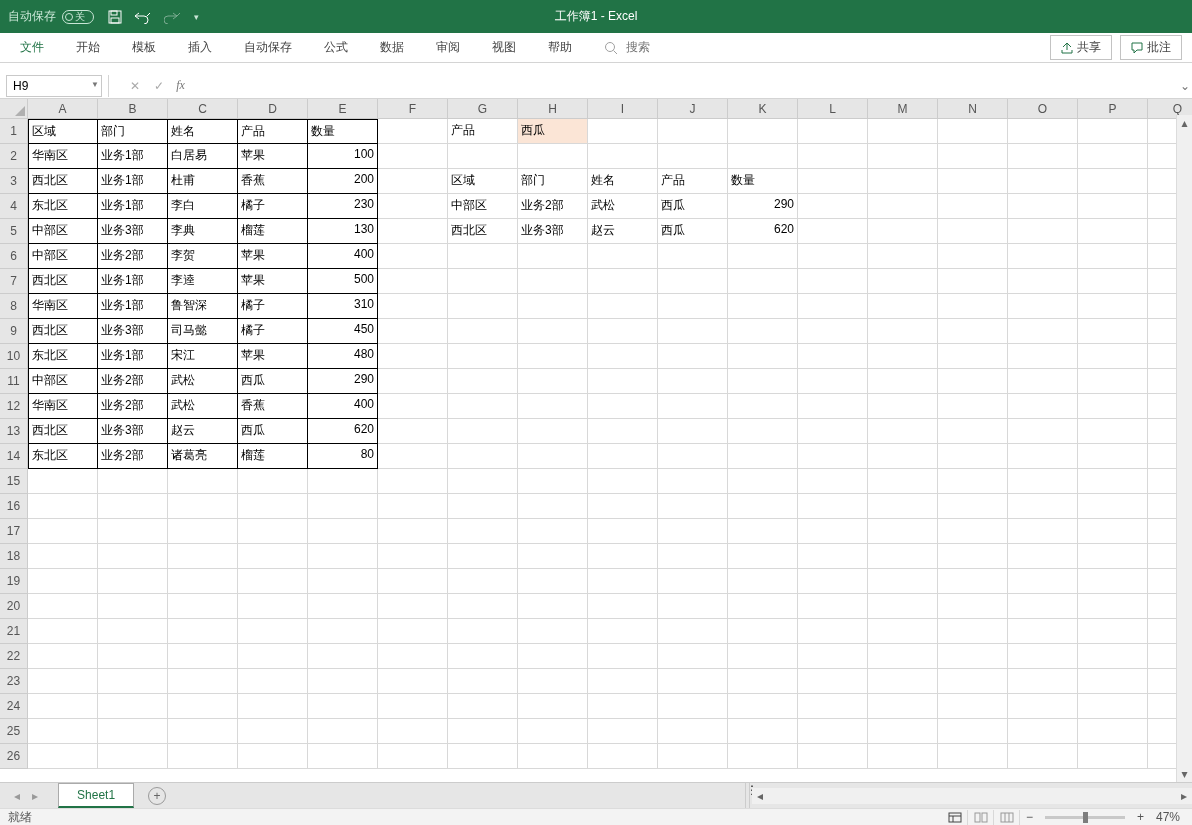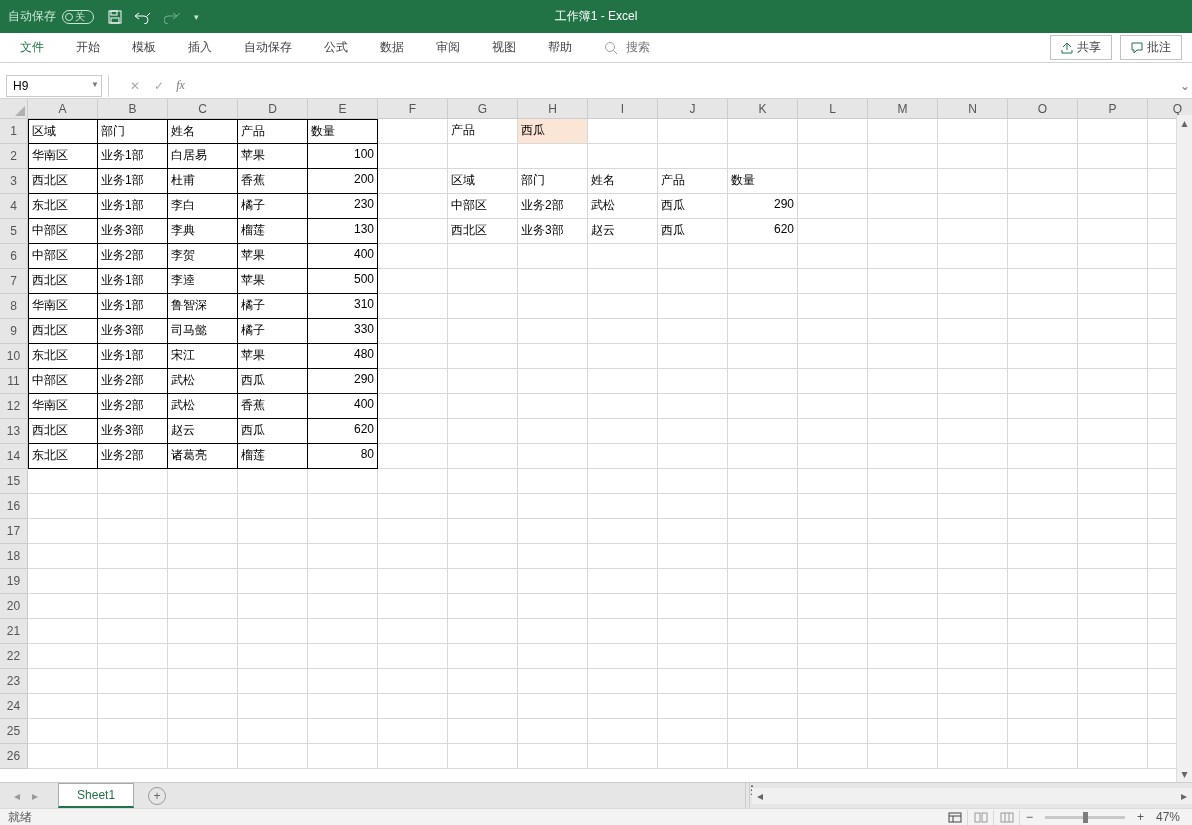--- a/index.html
+++ b/index.html
@@ -357,21 +357,21 @@
         <div class="cell" style="width: 70px;"></div>
         <div class="cell" style="width: 70px;"></div>
         <div class="cell" style="width: 70px;"></div>
         <div class="cell" style="width: 60px;"></div>
       </div>
       <div class="row">
         <div class="cell bb br bl" style="width: 70px;">西北区</div>
         <div class="cell bb br" style="width: 70px;">业务3部</div>
         <div class="cell bb br" style="width: 70px;">司马懿</div>
         <div class="cell bb br" style="width: 70px;">橘子</div>
-        <div class="cell r bb br" style="width: 70px;">330</div>
+        <div class="cell r bb br" style="width: 70px;">450</div>
         <div class="cell" style="width: 70px;"></div>
         <div class="cell" style="width: 70px;"></div>
         <div class="cell" style="width: 70px;"></div>
         <div class="cell" style="width: 70px;"></div>
         <div class="cell" style="width: 70px;"></div>
         <div class="cell" style="width: 70px;"></div>
         <div class="cell" style="width: 70px;"></div>
         <div class="cell" style="width: 70px;"></div>
         <div class="cell" style="width: 70px;"></div>
         <div class="cell" style="width: 70px;"></div>

